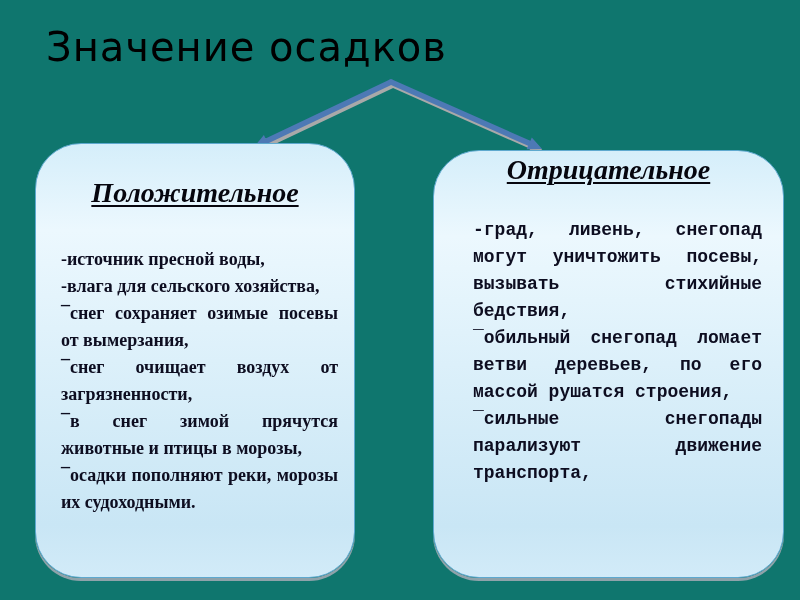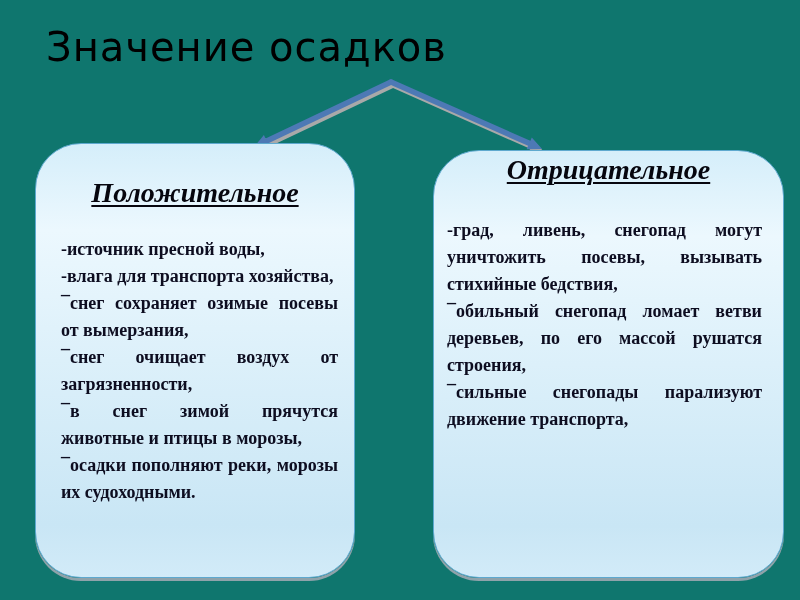--- a/index.html
+++ b/index.html
@@ -45,22 +45,22 @@
     font-weight: bold;
     font-style: italic;
     text-decoration: underline;
     text-decoration-thickness: 2px;
     text-underline-offset: 3px;
     color: #06060e;
   }
   .box-left  h2 { margin-top: 30px; }
   .box-right h2 { }
   .body { color: #0d0d20; }
-  .box-left  .body { margin-top: 24px; padding: 0 16px 0 25px; }
-  .box-right .body { margin-top: 28px; padding: 0 21px 0 13px; }
+  .box-left  .body { margin-top: 34px; padding: 0 16px 0 25px; }
+  .box-right .body { margin-top: 28px; padding: 0 21px 0 39px; font-family: Liberation Mono, monospace; }
   .body p {
     margin: 0;
     font-size: 18px;
     line-height: 27px;
     font-weight: bold;
     text-align: justify;
   }
 </style>
 </head>
 <body>
@@ -83,21 +83,21 @@
     <g stroke-width="5.5" stroke-linecap="round" fill="none">
       <path d="M391,82 L529.2,143.3" stroke="#4d79b5"></path>
       <polygon points="542,149 526.6,149.2 531.8,137.4" stroke="none" fill="#4d79b5"></polygon>
     </g>
   </svg>
 
   <section class="box box-left">
     <h2>Положительное</h2>
     <div class="body">
       <p>-источник пресной воды,</p>
-      <p>-влага для транспорта хозяйства,</p>
+      <p>-влага для сельского хозяйства,</p>
       <p>¯снег сохраняет озимые посевы от вымерзания,</p>
       <p>¯снег очищает воздух от загрязненности,</p>
       <p>¯в снег зимой прячутся животные и птицы в морозы,</p>
       <p>¯осадки пополняют реки, морозы их судоходными.</p>
     </div>
   </section>
 
   <section class="box box-right">
     <h2>Отрицательное</h2>
     <div class="body">

